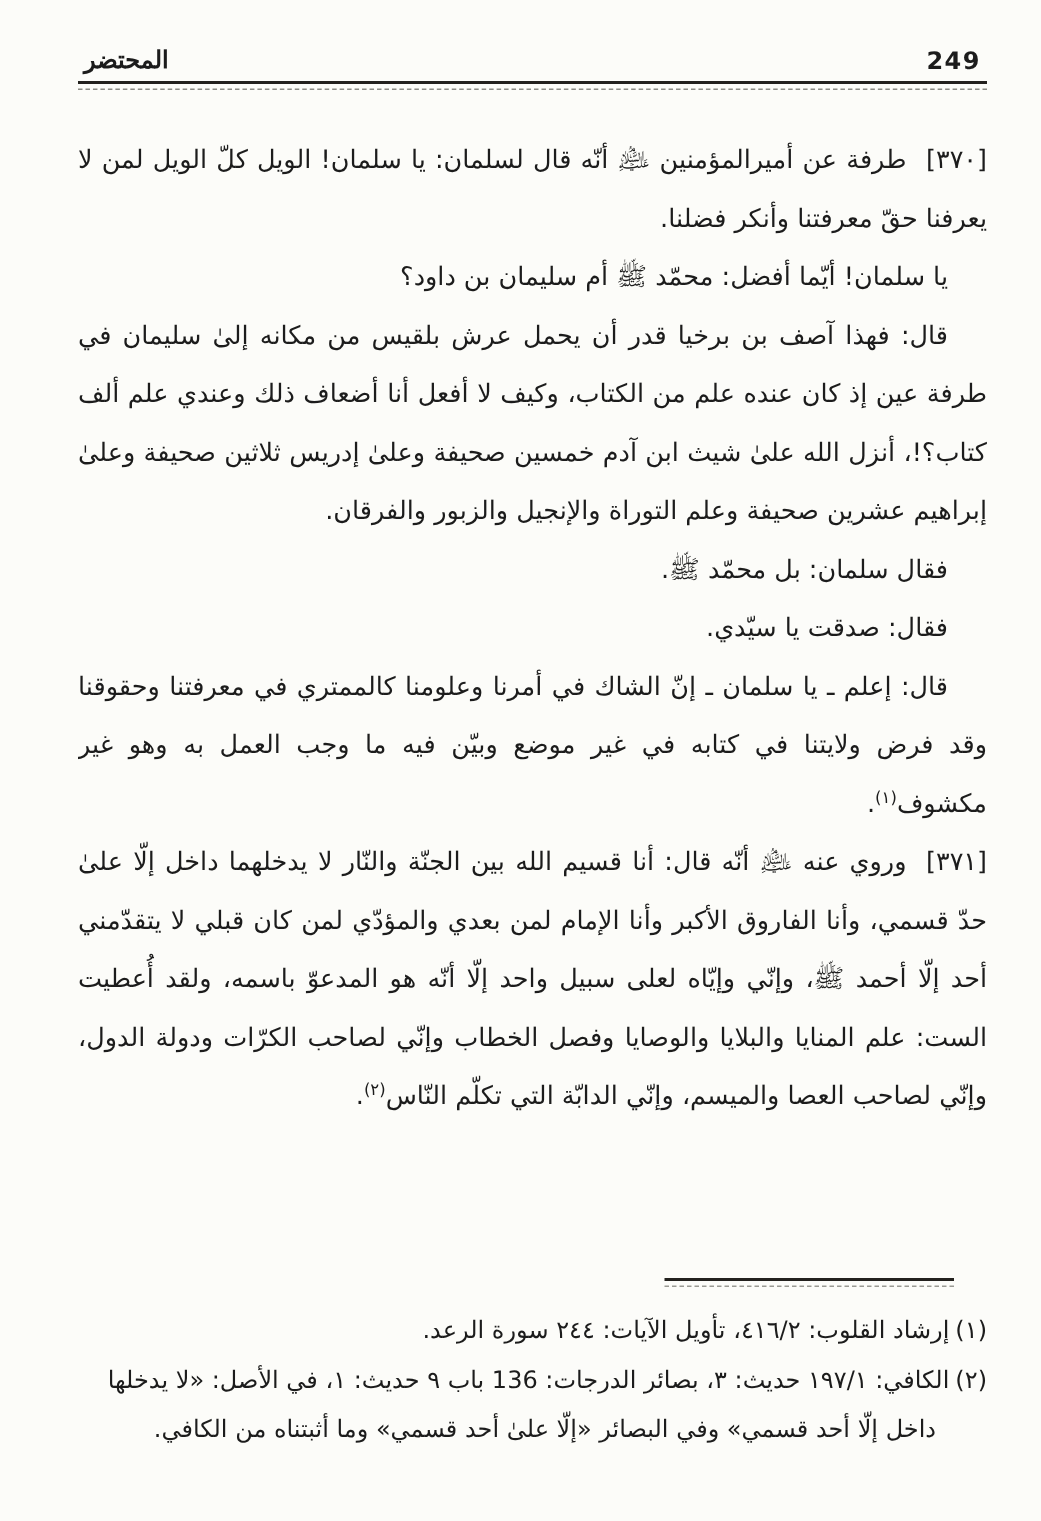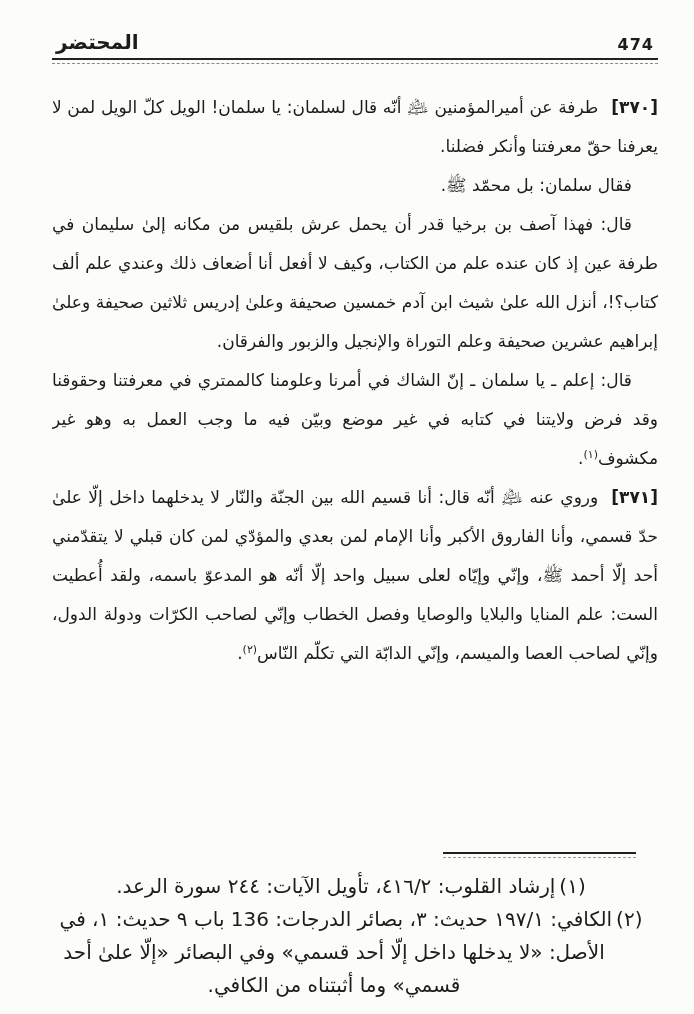--- a/index.html
+++ b/index.html
@@ -17,83 +17,85 @@
   
   .header{
     position:absolute;top:30px;right:36px;left:52px;
   }
   .header-row{
     display:flex;justify-content:space-between;align-items:flex-end;
     font-size:16px;font-weight:bold;
     padding:0 4px 4px 4px;
   }
   .page-number{letter-spacing:1px;}
-  .book-title{font-size:20px;}
+  .book-title{font-size:16px;font-family:Liberation Serif, serif;}
   .header-rule{
     height:3px;
     border-top:2px solid #23211e;
     border-bottom:1px dashed #8a8a84;
   }
   
   .body-text{
     position:absolute;top:88px;right:36px;left:52px;height:756px;
     overflow:hidden;
     font-size:17px;line-height:39px;
     text-align:justify;
   }
   .para{margin:0;}
   .para.indent{text-indent:26px;}
-  .hadith-number{margin-left:13px;white-space:nowrap;font-weight:bold;}
+  .hadith-number{margin-left:13px;white-space:nowrap;}
   .fnref{
     font-size:11px;
     vertical-align:6px;
     line-height:0;
   }
   
   .footnotes{
     position:absolute;top:852px;right:36px;left:44px;
   }
   .footnote-separator{
     width:193px;height:3px;
     border-top:2px solid #23211e;
     border-bottom:1px dashed #9a9a94;
     margin:0 22px 12px auto;
   }
   .footnote{
     margin:0;
-    font-size:20px;line-height:33px;
-    text-align:center;
+    font-size:16px;line-height:33px;
+    text-align:right;
     padding-right:34px;text-indent:-34px; 
   }
   .footnote-marker{margin-left:4px;}
 </style>
 </head>
 <body>
 
 <div class="page">
 
   <header class="header">
     <div class="header-row">
-      <span class="page-number">474</span>
+      <span class="page-number">249</span>
       <span class="book-title">المحتضر</span>
     </div>
     <div class="header-rule"></div>
   </header>
 
   <main class="body-text">
 
     <p class="para">
       <span class="hadith-number">[٣٧٠]</span><span>طرفة عن أميرالمؤمنين ﵇ أنّه قال لسلمان: يا سلمان! الويل كلّ الويل لمن لا يعرفنا حقّ معرفتنا وأنكر فضلنا.</span>
     </p>
 
+    <p class="para indent">يا سلمان! أيّما أفضل: محمّد ﷺ أم سليمان بن داود؟</p>
+
+    <p class="para indent">قال: فهذا آصف بن برخيا قدر أن يحمل عرش بلقيس من مكانه إلىٰ سليمان في طرفة عين إذ كان عنده علم من الكتاب، وكيف لا أفعل أنا أضعاف ذلك وعندي علم ألف كتاب؟!، أنزل الله علىٰ شيث ابن آدم خمسين صحيفة وعلىٰ إدريس ثلاثين صحيفة وعلىٰ إبراهيم عشرين صحيفة وعلم التوراة والإنجيل والزبور والفرقان.</p>
 
     <p class="para indent">فقال سلمان: بل محمّد ﷺ.</p>
 
-    <p class="para indent">قال: فهذا آصف بن برخيا قدر أن يحمل عرش بلقيس من مكانه إلىٰ سليمان في طرفة عين إذ كان عنده علم من الكتاب، وكيف لا أفعل أنا أضعاف ذلك وعندي علم ألف كتاب؟!، أنزل الله علىٰ شيث ابن آدم خمسين صحيفة وعلىٰ إدريس ثلاثين صحيفة وعلىٰ إبراهيم عشرين صحيفة وعلم التوراة والإنجيل والزبور والفرقان.</p>
-
+    <p class="para indent">فقال: صدقت يا سيّدي.</p>
 
     <p class="para indent">
       <span>قال: إعلم ـ يا سلمان ـ إنّ الشاك في أمرنا وعلومنا كالممتري في معرفتنا وحقوقنا وقد فرض ولايتنا في كتابه في غير موضع وبيّن فيه ما وجب العمل به وهو غير مكشوف</span><sup class="fnref">(١)</sup><span>.</span>
     </p>
 
     <p class="para">
       <span class="hadith-number">[٣٧١]</span><span>وروي عنه ﵇ أنّه قال: أنا قسيم الله بين الجنّة والنّار لا يدخلهما داخل إلّا علىٰ حدّ قسمي، وأنا الفاروق الأكبر وأنا الإمام لمن بعدي والمؤدّي لمن كان قبلي لا يتقدّمني أحد إلّا أحمد ﷺ، وإنّي وإيّاه لعلى سبيل واحد إلّا أنّه هو المدعوّ باسمه، ولقد أُعطيت الست: علم المنايا والبلايا والوصايا وفصل الخطاب وإنّي لصاحب الكرّات ودولة الدول، وإنّي لصاحب العصا والميسم، وإنّي الدابّة التي تكلّم النّاس</span><sup class="fnref">(٢)</sup><span>.</span>
     </p>
 
   </main>

